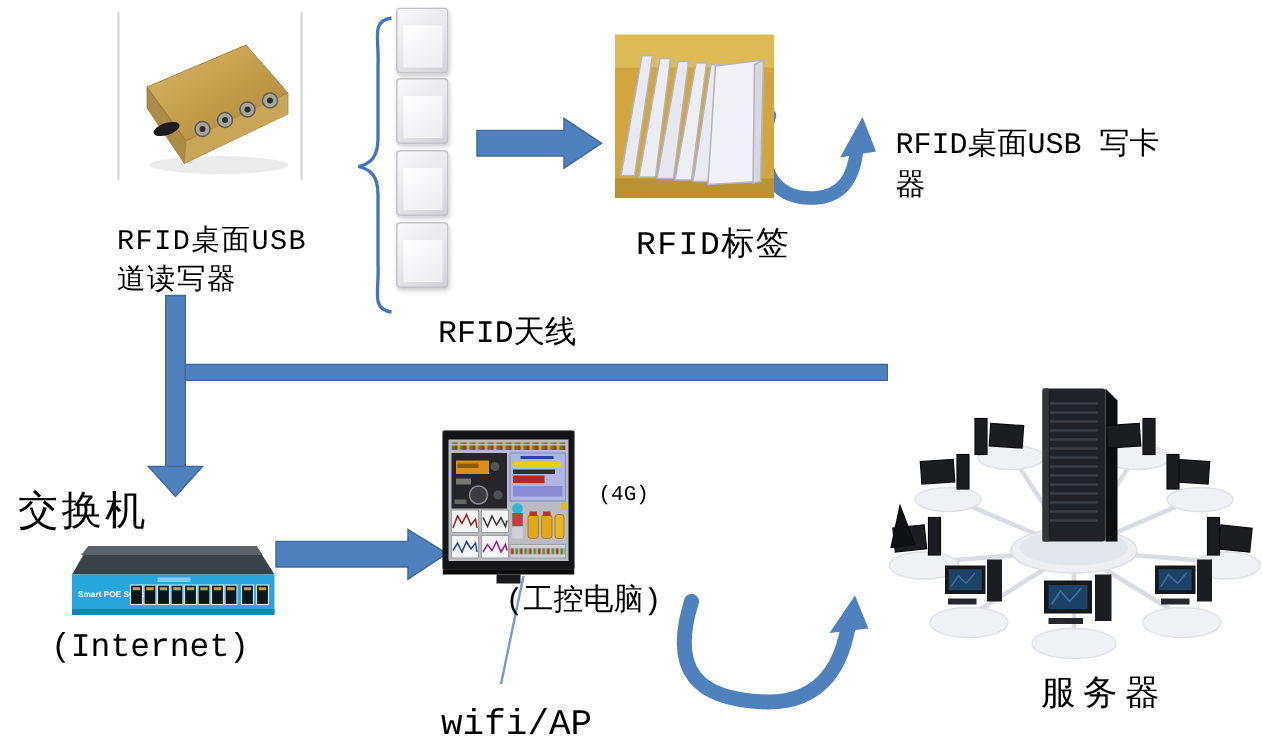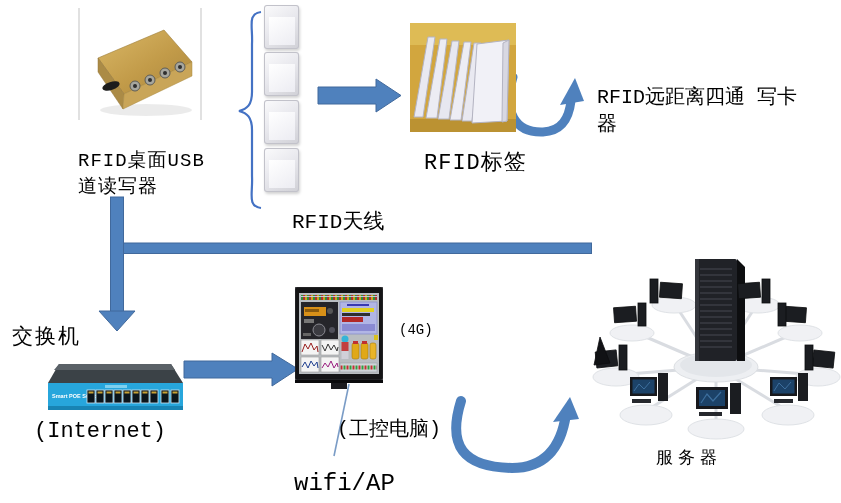--- a/index.html
+++ b/index.html
@@ -5,26 +5,26 @@
   html,body{margin:0;padding:0;background:#ffffff;}
   .canvas{
     position:relative;width:841px;height:503px;background:#ffffff;overflow:hidden;
     font-family:"Liberation Mono","DejaVu Sans",monospace;color:#000;
   }
   .lbl{position:absolute;z-index:3;white-space:pre;color:#000;}
   .lbl-reader{left:78px;top:148px;font-size:19px;line-height:26px;letter-spacing:1px;}
   .lbl-antenna{left:292px;top:207px;font-size:21px;}
   .lbl-tags{left:424px;top:147px;font-size:22px;letter-spacing:1px;}
   .lbl-usb{left:597px;top:84px;font-size:20px;line-height:27px;}
-  .lbl-switch{left:12px;top:322px;font-size:21px;letter-spacing:2px;}
+  .lbl-switch{left:12px;top:322px;font-size:27px;letter-spacing:2px;}
   .lbl-internet{left:14px;top:419px;font-size:22px;margin-left:20px;}
   .lbl-4g{left:399px;top:322px;font-size:14px;}
-  .lbl-ipc{left:337px;top:386px;font-size:20px;margin-top:29px;}
+  .lbl-ipc{left:337px;top:386px;font-size:20px;}
   .lbl-wifi{left:294px;top:470px;font-size:24px;}
-  .lbl-server{left:656px;top:446px;font-size:17px;letter-spacing:5px;}
+  .lbl-server{left:694px;top:446px;font-size:23px;letter-spacing:5px;}
   .overlay{position:absolute;left:0;top:0;z-index:1;}
   .photo{position:absolute;z-index:2;}
   .card{
     position:absolute;z-index:2;width:35px;height:44px;border-radius:3px;
     background:linear-gradient(145deg,#fbfbfc 0%,#e9e9ee 45%,#d0d0d6 100%);
     box-shadow:inset 0 0 0 1px #c2c2ca, 1px 2px 3px rgba(0,0,0,0.18);
   }
   .card::after{
     content:"";position:absolute;left:5px;top:12px;right:4px;bottom:4px;
     background:linear-gradient(145deg,#ffffff 0%,#ececf2 100%);
@@ -280,21 +280,21 @@
         <polyline points="182,148 187,140 193,146 199,139" stroke="#3d6f9e" stroke-width="1" fill="none"></polyline>
         <rect x="206" y="130" width="10" height="28" fill="#1b1d21"></rect>
         <rect x="182" y="156" width="19" height="4" fill="#26282d"></rect>
       </g>
     </g>
   </svg>
 
   <div class="lbl lbl-reader"><span>RFID桌面USB</span><br><span>道读写器</span></div>
   <div class="lbl lbl-antenna">RFID天线</div>
   <div class="lbl lbl-tags">RFID标签</div>
-  <div class="lbl lbl-usb"><span>RFID远距离四通 写卡</span><br><span>器</span></div>
+  <div class="lbl lbl-usb"><span>RFID桌面USB 写卡</span><br><span>器</span></div>
   <div class="lbl lbl-switch">交换机</div>
   <div class="lbl lbl-internet">(Internet)</div>
   <div class="lbl lbl-4g">(4G)</div>
   <div class="lbl lbl-ipc">(工控电脑)</div>
   <div class="lbl lbl-wifi">wifi/AP</div>
   <div class="lbl lbl-server">服务器</div>
 
 </div>
 
 </body></html>

